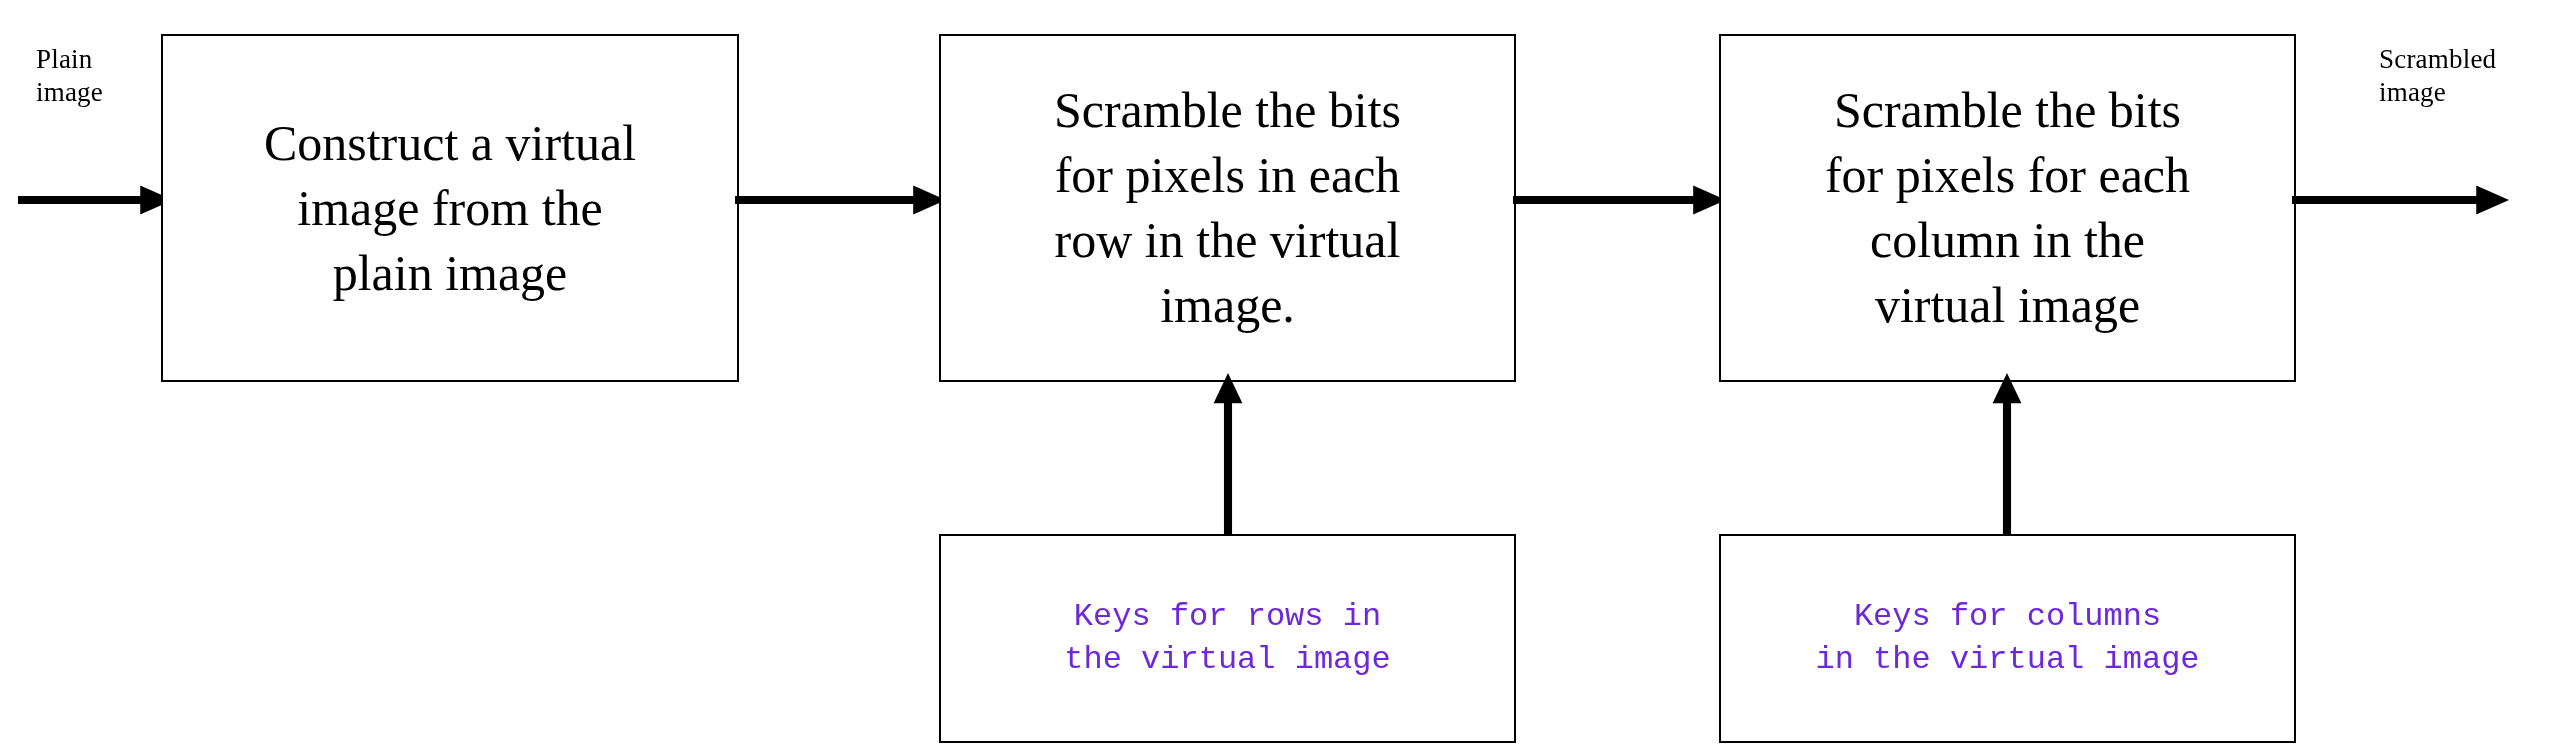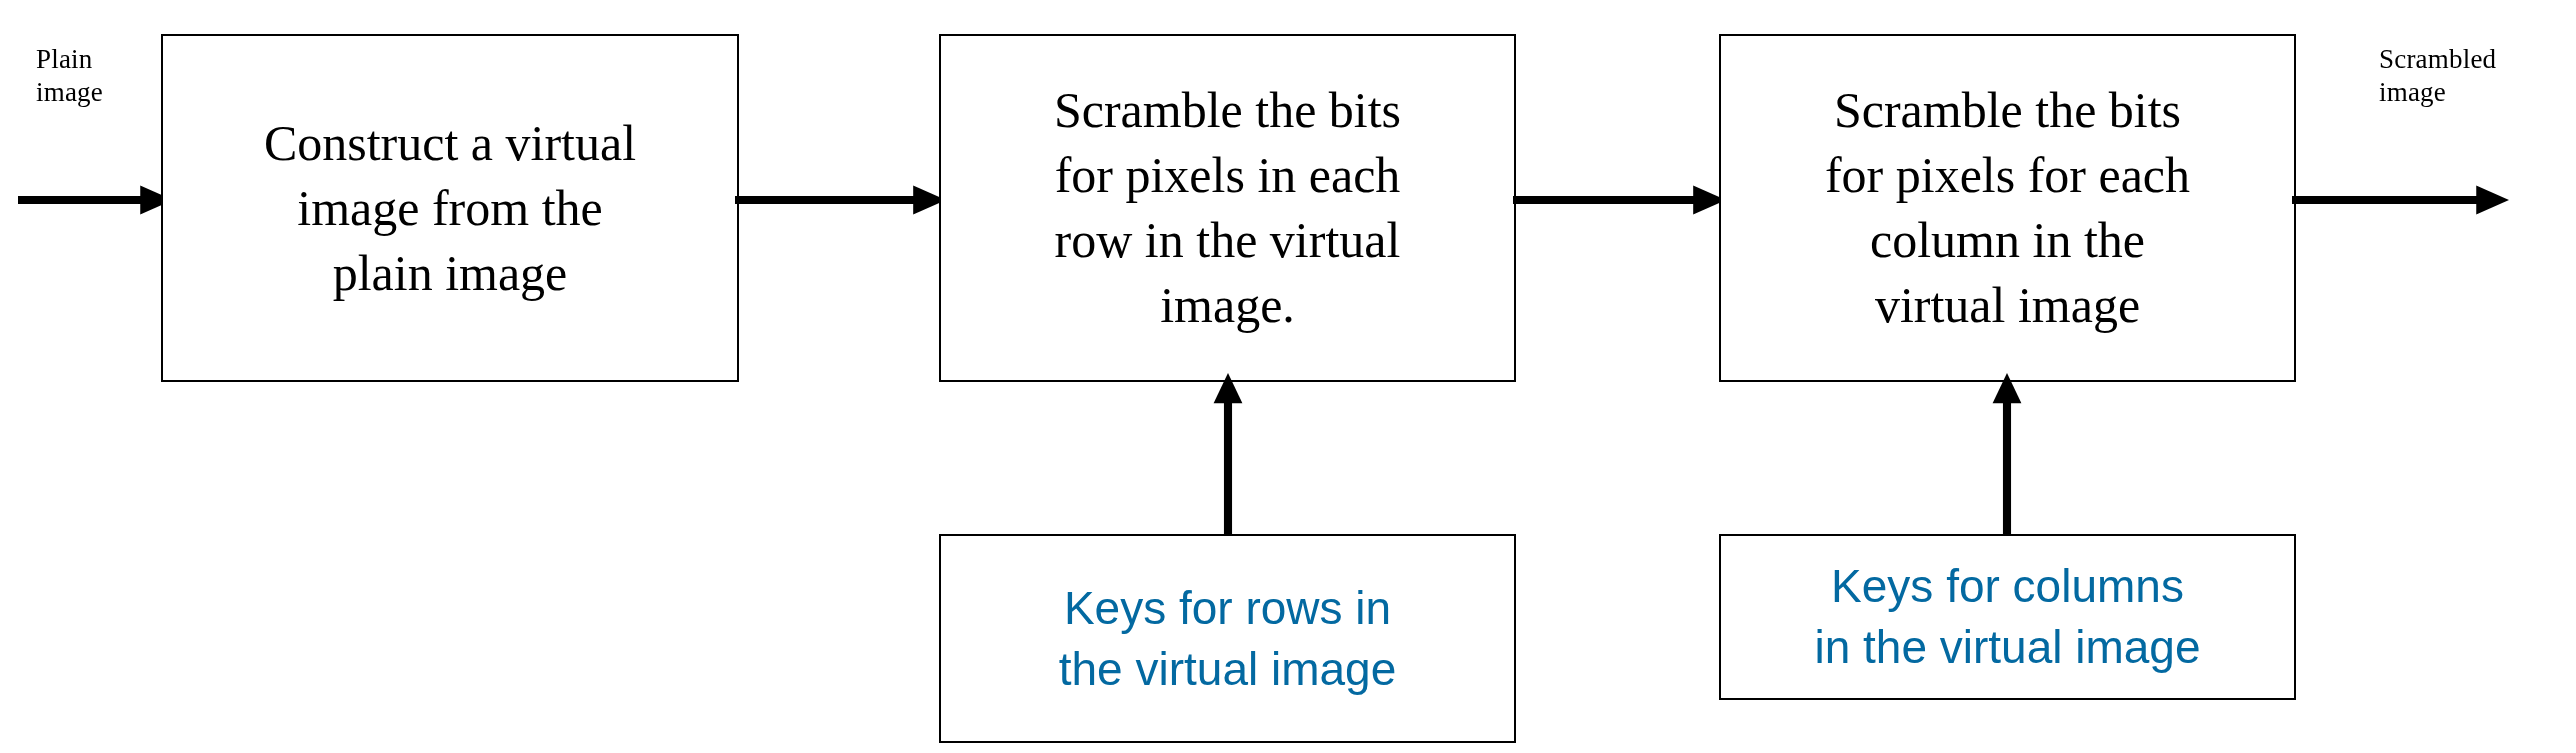--- a/index.html
+++ b/index.html
@@ -44,37 +44,37 @@
   .proc-text {
     font-family: "Liberation Serif", "DejaVu Serif", serif;
     font-size: 50px;
     line-height: 1.30;
     text-align: center;
     white-space: pre-line;
     color: #000;
     padding: 0 9px;
   }
   .key-text {
-    font-family: Liberation Sans, sans-serif;
-    font-size: 46px;
+    font-family: Liberation Mono, monospace;
+    font-size: 32px;
     line-height: 1.32;
     text-align: center;
     white-space: pre-line;
-    color: #0369a1;
+    color: #6d28d9;
     padding: 0 7px;
   }
 
   
   #box-construct { left: 161px;  top: 34px;  width: 578px;  height: 348px; align-items: center; }
   #box-scramble-rows { left: 939px; top: 34px; width: 577px; height: 348px; }
   #box-scramble-cols { left: 1719px; top: 34px; width: 577px; height: 348px; }
 
   
   #box-keys-rows { left: 939px; top: 534px; width: 577px; height: 209px; }
-  #box-keys-cols { left: 1719px; top: 534px; width: 577px; height: 166px; }
+  #box-keys-cols { left: 1719px; top: 534px; width: 577px; height: 209px; }
 
   
   .arrow-h {
     position: absolute;
     height: 36px;
     display: block;
   }
   .arrow-v {
     position: absolute;
     width: 36px;

